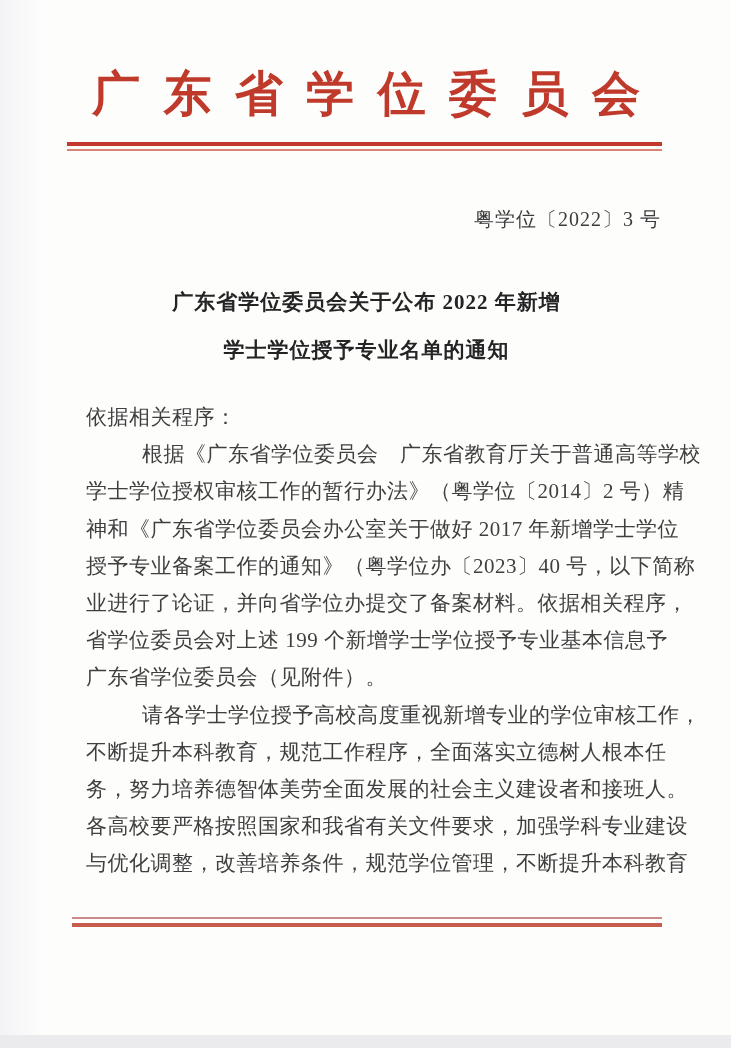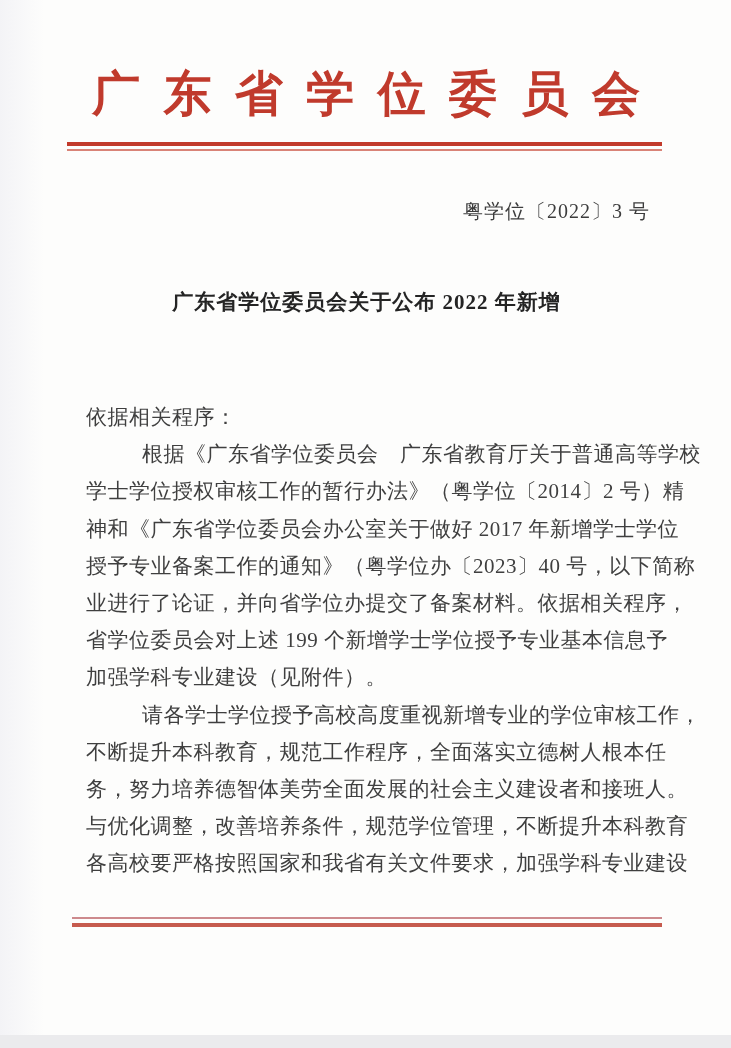--- a/index.html
+++ b/index.html
@@ -30,26 +30,27 @@
     font-weight: bold;
     line-height: 1;
   }
   .rule-top { position: absolute; left: 67px; top: 142px; width: 595px; }
   .rule-top .bar-thick { height: 4px; background: #c23a2b; }
   .rule-top .bar-gap   { height: 3px; }
   .rule-top .bar-thin  { height: 2px; background: #d98377; }
 
   .doc-no {
     position: absolute;
-    left: 0; top: 198px;
+    left: 0; top: 206px;
     width: 650px;
     text-align: right;
     font-size: 20px;
     letter-spacing: 1px;
     color: #3c3c3c;
+    padding-left: 11px;
   }
   .title {
     position: absolute;
     left: 85px; top: 278px;
     width: 563px;
     text-align: center;
     font-size: 21px;
     font-weight: bold;
     line-height: 48px;
     letter-spacing: 1px;
@@ -103,36 +104,37 @@
   <div class="rule-top">
     <div class="bar-thick"></div>
     <div class="bar-gap"></div>
     <div class="bar-thin"></div>
   </div>
 
   <div class="doc-no">粤学位〔2022〕3 号</div>
 
   <div class="title">
     <div>广东省学位委员会关于公布 2022 年新增</div>
+    <div>学士学位授予专业名单的通知</div>
   </div>
 
   <div class="body-text">
     <div class="bl">依据相关程序：</div>
     <div class="bl indent">根据《广东省学位委员会　广东省教育厅关于普通高等学校</div>
     <div class="bl">学士学位授权审核工作的暂行办法》（粤学位〔2014〕2 号）精</div>
     <div class="bl">神和《广东省学位委员会办公室关于做好 2017 年新增学士学位</div>
     <div class="bl">授予专业备案工作的通知》（粤学位办〔2023〕40 号，以下简称</div>
     <div class="bl">业进行了论证，并向省学位办提交了备案材料。依据相关程序，</div>
     <div class="bl">省学位委员会对上述 199 个新增学士学位授予专业基本信息予</div>
-    <div class="bl">加强学科专业建设（见附件）。</div>
+    <div class="bl">广东省学位委员会（见附件）。</div>
     <div class="bl indent">请各学士学位授予高校高度重视新增专业的学位审核工作，</div>
     <div class="bl">不断提升本科教育，规范工作程序，全面落实立德树人根本任</div>
     <div class="bl">务，努力培养德智体美劳全面发展的社会主义建设者和接班人。</div>
+    <div class="bl">各高校要严格按照国家和我省有关文件要求，加强学科专业建设</div>
     <div class="bl">与优化调整，改善培养条件，规范学位管理，不断提升本科教育</div>
-    <div class="bl">各高校要严格按照国家和我省有关文件要求，加强学科专业建设</div>
   </div>
 
   <div class="rule-bottom">
     <div class="bar-thin"></div>
     <div class="bar-gap"></div>
     <div class="bar-thick"></div>
   </div>
 
   <div class="bottom-band"></div>
 

